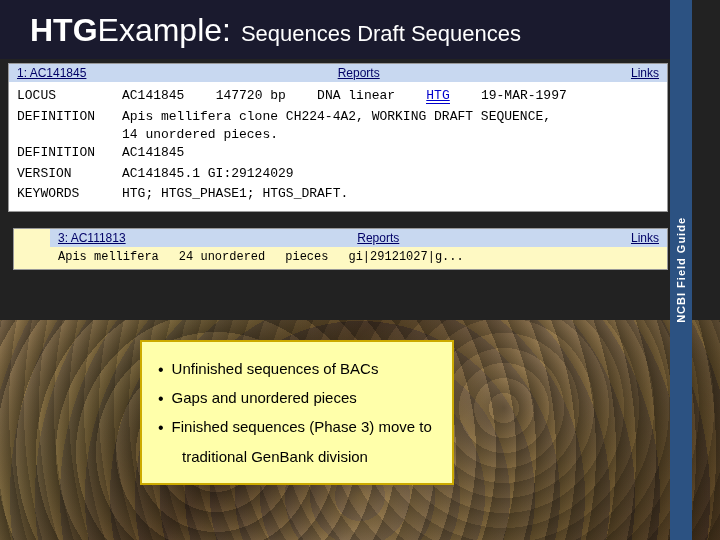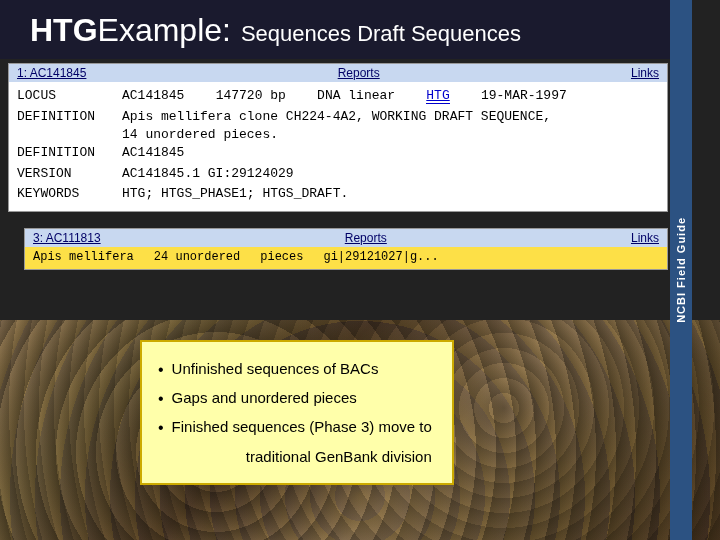--- a/index.html
+++ b/index.html
@@ -153,27 +153,28 @@
 
     .htg-link {
       color: #0000cc;
       text-decoration: underline;
       cursor: pointer;
       border-bottom: 1px solid #0000cc;
     }
 
     
     .record-panel-2 {
-      background: #fde047;
-      margin: 2px 24px 2px 24px;
+      background: #fef9c3;
+      margin: 2px 24px 2px 13px;
       border: 1px solid #999;
       font-family: 'Courier New', monospace;
       font-size: 12px;
       overflow: hidden;
       height: 42px;
+      padding-left: 36px;
     }
 
     .record-body-2 {
       padding: 3px 8px;
       display: flex;
       gap: 20px;
     }
 
     
     .popup-box {
@@ -196,21 +197,21 @@
       align-items: flex-start;
       margin-bottom: 2px;
     }
 
     .bullet {
       margin-right: 8px;
       font-size: 16px;
     }
 
     .popup-center {
-      text-align: right;
+      text-align: left;
       padding-left: 24px;
     }
 
     .def-continuation {
       padding-left: 105px;
       color: #000000;
       font-size: 13px;
       margin-bottom: 1px;
       font-family: 'Courier New', monospace;
     }

